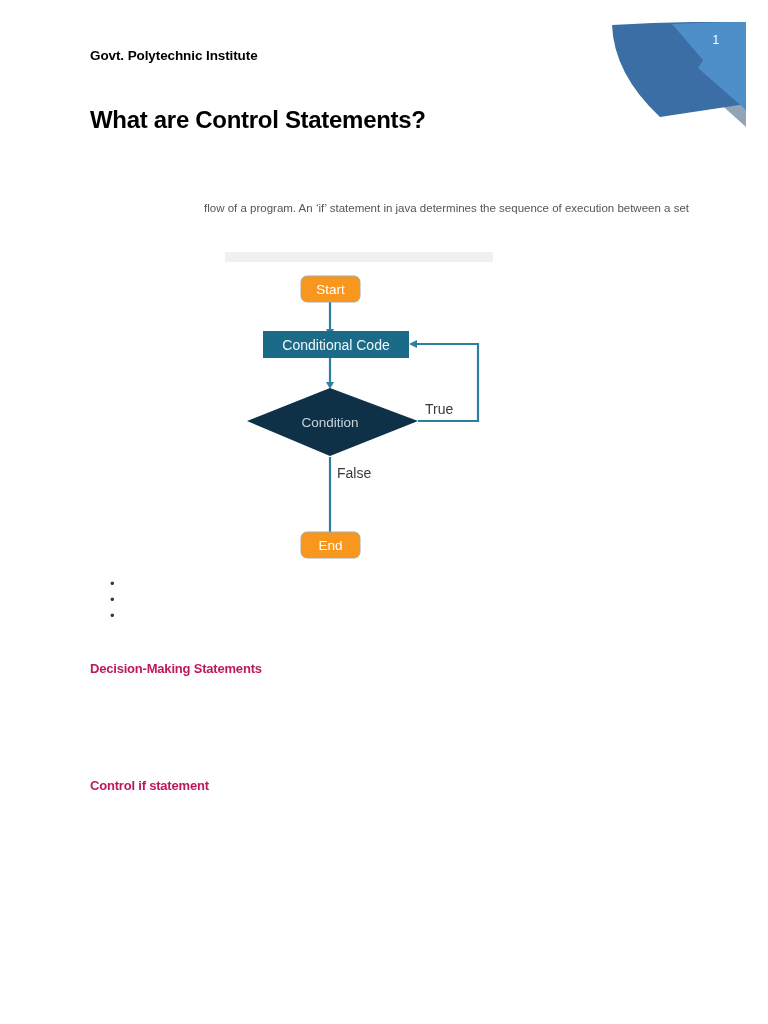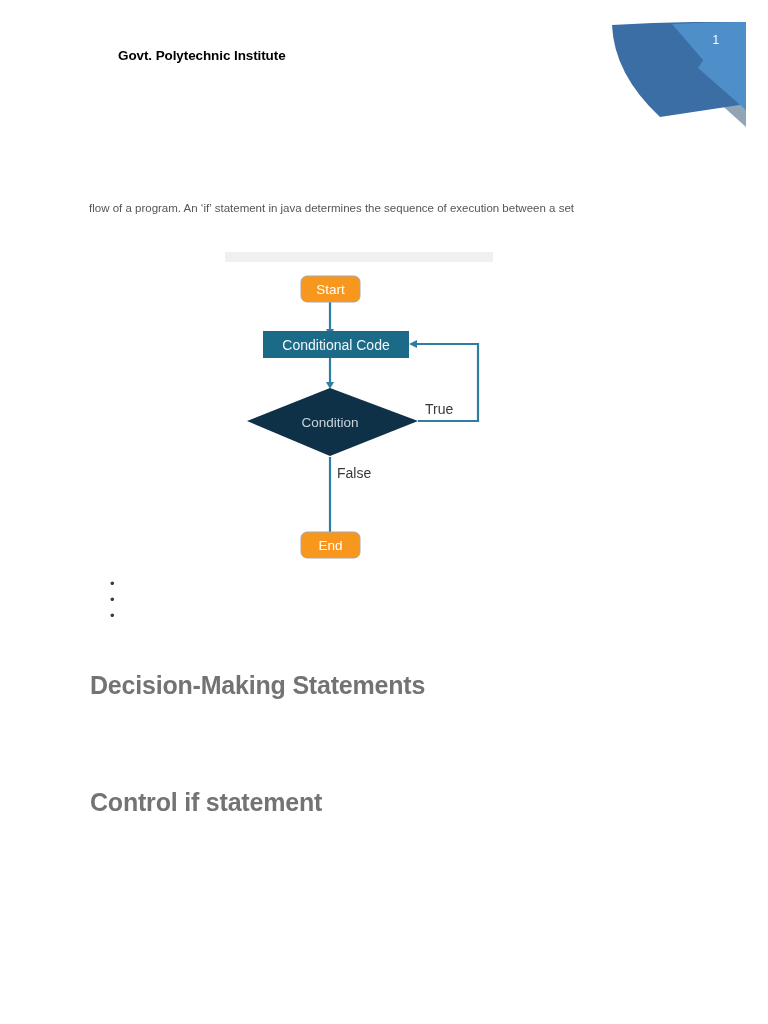--- a/index.html
+++ b/index.html
@@ -47,41 +47,41 @@
 
   
   .institute-name {
     position: absolute;
     top: 48px;
     left: 90px;
     font-size: 13.5px;
     font-weight: bold;
     color: #000000;
     letter-spacing: -0.1px;
-    margin-left: 28px;
   }
 
   .doc-title {
     position: absolute;
     top: 90px;
     left: 90px;
     font-size: 24px;
     font-weight: bold;
     color: #000000;
     letter-spacing: -0.3px;
   }
 
   .body-paragraph {
     position: absolute;
     top: 188px;
     left: 89px;
     width: 600px;
     font-size: 11.5px;
     color: #555555;
     line-height: 1.5;
+    text-align: right;
   }
 
   
   .flowchart {
     position: absolute;
     top: 252px;
     left: 225px;
     width: 275px;
     height: 312px;
   }
@@ -109,23 +109,23 @@
     position: absolute;
     left: 0;
     top: 0;
     color: #3a3a3a;
     font-size: 13px;
   }
 
   .section-heading {
     position: absolute;
     left: 90px;
-    font-size: 25px;
+    font-size: 13px;
     font-weight: bold;
-    color: #737373;
+    color: #be185d;
     letter-spacing: -0.2px;
   }
   .heading-decision { top: 650px; }
   .heading-simple-if { top: 767px; }
 </style>
 </head>
 <body>
 
 <div class="page">
 
@@ -133,20 +133,21 @@
     <svg width="146" height="105" viewBox="0 0 146 105" xmlns="http://www.w3.org/2000/svg">
       <path d="M 146,0 L 146,105 L 36,6 Q 90,2 146,0 Z" fill="#92A5B6"></path>
       <path d="M 146,0 L 146,82 L 60,95 Q 14,52 12,3 Q 80,-1 146,0 Z" fill="#3A6EA5"></path>
       <path d="M 146,0 L 146,88 L 72,2 Q 110,0 146,0 Z" fill="#4F8FC9"></path>
       <path d="M 146,0 L 146,88 L 98,46 L 128,1 Z" fill="#4F8FC9"></path>
     </svg>
   </div>
   <div class="page-number">1</div>
 
   <div class="institute-name">Govt. Polytechnic Institute</div>
+  <h1 class="doc-title">What are Control Statements?</h1>
 
   <p class="body-paragraph">flow of a program. An ‘if’ statement in java determines the sequence of execution between a set</p>
 
   <div class="flowchart">
     <svg width="275" height="312" viewBox="0 0 275 312" xmlns="http://www.w3.org/2000/svg">
 
       <rect x="0" y="0" width="268" height="10" fill="#F0F0F2"></rect>
 
       <g stroke="#2E7EA0" stroke-width="2.2" fill="none">
         <line x1="105" y1="50" x2="105" y2="80"></line>

